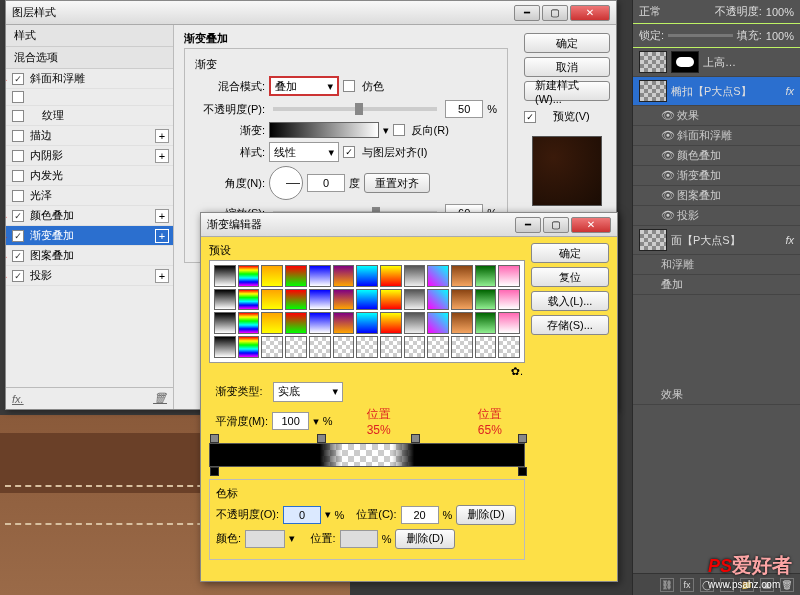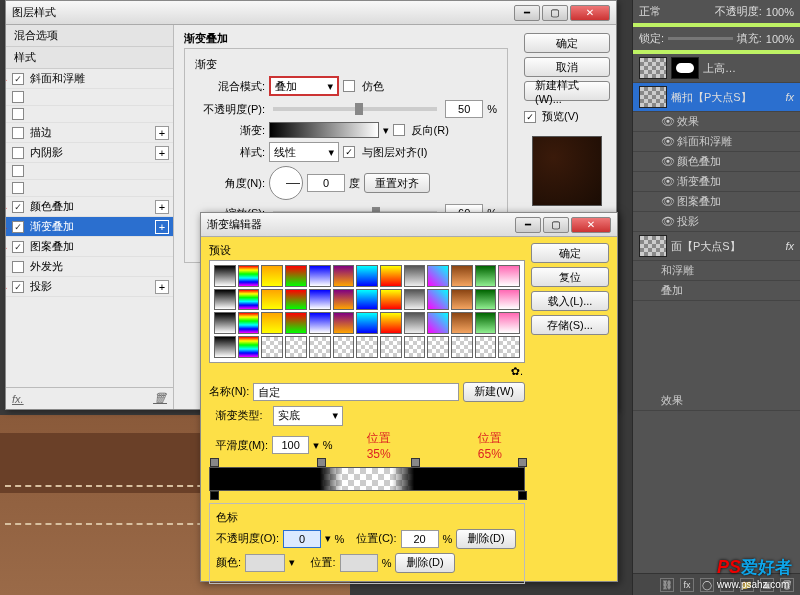--- a/index.html
+++ b/index.html
@@ -47,21 +47,21 @@
 .slider{flex:1;height:4px;background:#ccc;position:relative;margin:0 4px;}
 .slider .sknob{position:absolute;top:-4px;width:8px;height:12px;background:#888;}
 .numbox{width:38px;height:18px;border:1px solid #999;background:#fff;text-align:center;line-height:16px;}
 .grad-bar{width:110px;height:16px;border:1px solid #666;background:linear-gradient(90deg,#000,#fff);}
 .angle-dial{width:34px;height:34px;border:1px solid #888;border-radius:50%;background:#fff;position:relative;}
 .angle-dial::after{content:"";position:absolute;left:50%;top:50%;width:14px;height:1px;background:#333;transform-origin:left center;}
 .btn{height:20px;padding:0 10px;background:linear-gradient(#fdfdfd,#e2e2e2);border:1px solid #888;border-radius:3px;display:inline-flex;align-items:center;justify-content:center;}
 
 .right-col{width:98px;padding:8px 6px;display:flex;flex-direction:column;gap:4px;align-items:stretch;}
 .right-col .btn{width:100%;}
-.preview-chk{display:flex;align-items:center;gap:3px;margin-top:4px;}
+.preview-chk{display:flex;align-items:center;gap:14px;margin-top:4px;}
 .swatch-prev{width:70px;height:70px;margin:8px auto;background:radial-gradient(circle at 30% 30%,#3a1a0a,#1a0c04);border:1px solid #555;}
 
 
 .dlg2{position:absolute;top:212px;left:200px;width:418px;height:370px;background:#fde047;border:1px solid #888;box-shadow:2px 2px 8px rgba(0,0,0,.5);}
 .dlg2-body{padding:6px 8px;display:flex;gap:6px;height:calc(100% - 24px);}
 .dlg2-main{flex:1;}
 .dlg2-side{width:78px;display:flex;flex-direction:column;gap:4px;}
 .dlg2-side .btn{width:100%;}
 .preset-box{border:1px solid #999;background:#fff;padding:4px;}
 .preset-lbl{margin-bottom:2px;}
@@ -73,21 +73,21 @@
 .big-grad{height:24px;border:1px solid #555;margin:6px 0 2px;position:relative;background:linear-gradient(90deg,#000 0%,#000 35%,rgba(0,0,0,0) 42%,rgba(0,0,0,0) 58%,#000 65%,#000 100%),repeating-conic-gradient(#ccc 0 25%,#fff 0 50%) 0 0/12px 12px;}
 .stop{position:absolute;width:9px;height:9px;border:1px solid #333;background:#888;}
 .stop.top{top:-10px;}
 .stop.bot{bottom:-10px;}
 .anno{color:#d22;font-size:12px;}
 .stops-box{border:1px solid #bbb;padding:6px;margin-top:12px;}
 .numbox.hl{border:1px solid #2b6fcf;background:#dbe9ff;}
 
 
 .layers{position:absolute;top:0;right:0;width:168px;height:595px;background:#535353;color:#ddd;border-left:1px solid #2a2a2a;font-size:10px;}
-.lp-top{padding:4px 6px;border-bottom:4px solid #bef264;display:flex;align-items:center;gap:4px;}
+.lp-top{padding:4px 6px;border-bottom:1px solid #bef264;display:flex;align-items:center;gap:4px;}
 .lp-slider{flex:1;height:3px;background:#777;}
 .lp-row{display:flex;align-items:center;gap:4px;padding:3px 6px;border-bottom:1px solid #444;}
 .lp-row.sel{background:#2b6fcf;}
 .thumb{width:28px;height:22px;background:repeating-conic-gradient(#888 0 25%,#ccc 0 50%) 0 0/8px 8px;border:1px solid #222;}
 .thumb.mask{background:#000;display:flex;align-items:center;justify-content:center;}
 .thumb.mask::after{content:"";width:18px;height:10px;background:#fff;border-radius:5px;}
 .fx-sub{padding:2px 6px 2px 28px;color:#ccc;border-bottom:1px solid #444;display:flex;align-items:center;gap:4px;}
 .fx-sub .eye{width:12px;}
 .lp-foot{position:absolute;bottom:0;left:0;right:0;height:22px;background:#484848;border-top:1px solid #333;display:flex;align-items:center;justify-content:flex-end;gap:6px;padding:0 6px;}
 .licon{width:14px;height:14px;border:1px solid #777;display:flex;align-items:center;justify-content:center;font-size:9px;}
@@ -177,69 +177,68 @@
     <span class="ttl">图层样式</span>
     <div class="winbtns">
       <div class="winbtn">━</div>
       <div class="winbtn">▢</div>
       <div class="winbtn close">✕</div>
     </div>
   </div>
   <div class="dlg1-body">
     <div class="styles-col">
       <div class="styles-list" id="styles-list">
-          <div class="sh">混合选项</div>
-<div class="sh">样式</div>
+          <div class="sh">样式</div>
+<div class="sh">混合选项</div>
           <div class="srow">
             <span class="arrow-red">▸</span>
             <span class="cb chk"></span>
             <span class="lbl" style="">斜面和浮雕</span>
           </div>
           <div class="srow">
             <span class="cb"></span>
           </div>
           <div class="srow">
             <span class="cb"></span>
+            <span class="lbl" style="padding-left:12px">纹理</span>
           </div>
           <div class="srow">
             <span class="cb"></span>
             <span class="lbl" style="">描边</span>
             <span class="plus">+</span>
           </div>
           <div class="srow">
             <span class="cb"></span>
             <span class="lbl" style="">内阴影</span>
             <span class="plus">+</span>
           </div>
           <div class="srow">
             <span class="cb"></span>
-          </div>
-          <div class="srow">
-            <span class="cb"></span>
+            <span class="lbl" style="">内发光</span>
+          </div>
+          <div class="srow">
+            <span class="cb"></span>
+            <span class="lbl" style="">光泽</span>
           </div>
           <div class="srow">
             <span class="arrow-red">▸</span>
             <span class="cb chk"></span>
             <span class="lbl" style="">颜色叠加</span>
             <span class="plus">+</span>
           </div>
           <div class="srow sel">
             <span class="arrow-red">▸</span>
             <span class="cb chk"></span>
             <span class="lbl" style="">渐变叠加</span>
             <span class="plus">+</span>
           </div>
           <div class="srow">
             <span class="arrow-red">▸</span>
             <span class="cb chk"></span>
             <span class="lbl" style="">图案叠加</span>
-          </div>
-          <div class="srow">
-            <span class="cb"></span>
-            <span class="lbl" style="">外发光</span>
           </div>
           <div class="srow">
             <span class="arrow-red">▸</span>
             <span class="cb chk"></span>
             <span class="lbl" style="">投影</span>
             <span class="plus">+</span>
           </div>
         </div>
       <div class="fx-footer">
         <span>fx.</span>
@@ -383,25 +382,20 @@
             <div class="gs" style="background: repeating-conic-gradient(rgb(204, 204, 204) 0deg, rgb(204, 204, 204) 25%, rgb(255, 255, 255) 0deg, rgb(255, 255, 255) 50%) 0px 0px / 8px 8px;"></div>
             <div class="gs" style="background: repeating-conic-gradient(rgb(204, 204, 204) 0deg, rgb(204, 204, 204) 25%, rgb(255, 255, 255) 0deg, rgb(255, 255, 255) 50%) 0px 0px / 8px 8px;"></div>
             <div class="gs" style="background: repeating-conic-gradient(rgb(204, 204, 204) 0deg, rgb(204, 204, 204) 25%, rgb(255, 255, 255) 0deg, rgb(255, 255, 255) 50%) 0px 0px / 8px 8px;"></div>
             <div class="gs" style="background: repeating-conic-gradient(rgb(204, 204, 204) 0deg, rgb(204, 204, 204) 25%, rgb(255, 255, 255) 0deg, rgb(255, 255, 255) 50%) 0px 0px / 8px 8px;"></div>
             <div class="gs" style="background: repeating-conic-gradient(rgb(204, 204, 204) 0deg, rgb(204, 204, 204) 25%, rgb(255, 255, 255) 0deg, rgb(255, 255, 255) 50%) 0px 0px / 8px 8px;"></div>
           </div>
       </div>
       <div class="gear">✿.</div>
 
       <div class="frow">
-        <span>名称(N):</span>
-        <div class="namebox">自定</div>
-        <div class="btn">新建(W)</div>
-      </div>
-      <div class="frow">
         <span style="width:60px;text-align:center">渐变类型:</span>
         <div class="select">
             <span>实底</span>
             <span class="dd">▾</span>
           </div>
       </div>
       <div class="frow">
         <span style="width:60px;text-align:right">平滑度(M):</span>
         <div class="numbox">100</div>
           <span>▾</span>
@@ -445,15 +439,15 @@
     <div class="dlg2-side">
       <div class="btn">确定</div>
       <div class="btn">复位</div>
       <div class="btn">载入(L)...</div>
       <div class="btn">存储(S)...</div>
     </div>
   </div>
 </div>
 
 <div class="watermark">
-  <span>PS</span><span style="color:#0ea5e9;font-style:normal;font-size:17px">爱好者</span>
+  <span>PS</span><span style="color:#fca5a5;font-style:normal;font-size:20px">爱好者</span>
   <div style="font-size:10px;font-weight:normal">www.psahz.com</div>
 </div>
 
 </body></html>

